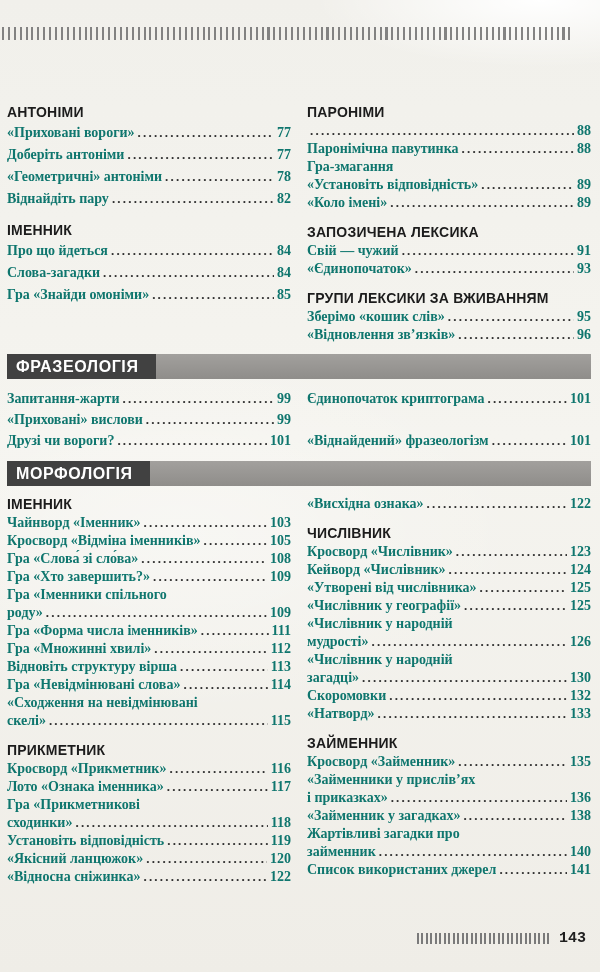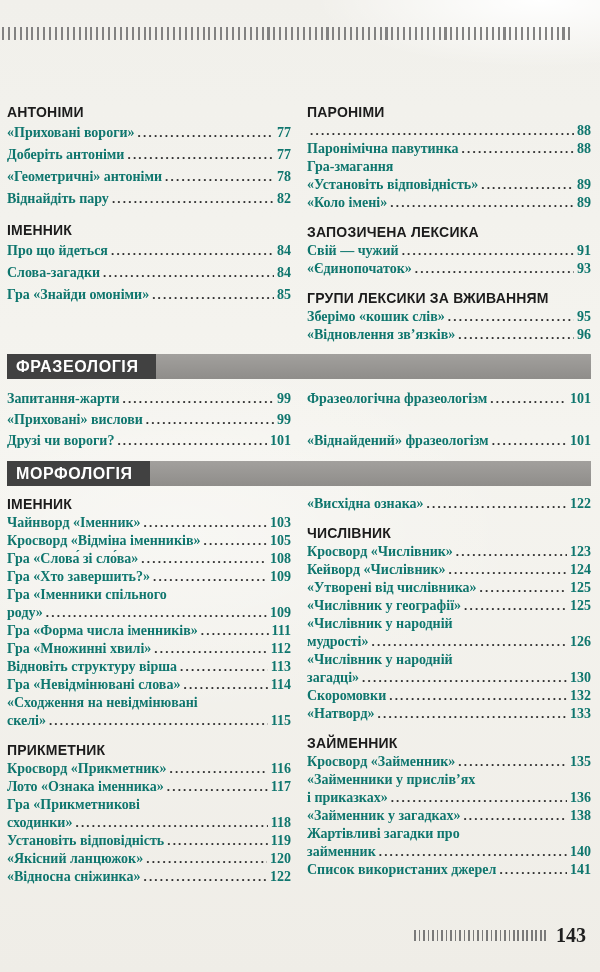--- a/index.html
+++ b/index.html
@@ -44,21 +44,21 @@
     background:linear-gradient(180deg,#a2a09d,#8f8d8a);}
   .banner-label{
     position:absolute;left:0;top:0;bottom:0;background:#414141;color:#ffffff;
     font-family:"Liberation Sans",sans-serif;font-weight:700;font-size:16px;line-height:25px;
     padding:0 17px 0 9px;letter-spacing:.6px;
   }
   .banner + .cols{margin-top:0}
   .footer{position:absolute;bottom:25px;right:14px;display:flex;align-items:center;gap:9px}
   .footer-ticks{width:133px;height:11px;
     background:repeating-linear-gradient(90deg,#7a7a7a 0 1.8px,transparent 1.8px 4.5px)}
-  .footer-num{font-family:Liberation Serif, serif;font-weight:700;font-size:20px;color:#1f1f1f}
+  .footer-num{font-family:Liberation Mono, monospace;font-weight:700;font-size:15px;color:#1f1f1f}
 </style>
 </head>
 <body>
 
 <div class="paper"></div>
 <div class="tick-strip-top"></div>
 
 <div class="content">
 
   <div class="cols">
@@ -177,21 +177,21 @@
           <span class="pg">99</span>
         </div>
       <div class="entry">
           <span class="lbl">Друзі чи вороги?</span>
           <span class="dots"></span>
           <span class="pg">101</span>
         </div>
     </div>
     <div class="col">
       <div class="entry">
-          <span class="lbl">Фразеологічна фразеологізм</span>
+          <span class="lbl">Єдинопочаток криптограма</span>
           <span class="dots"></span>
           <span class="pg">101</span>
         </div>
       <div class="entry gap-above">
           <span class="lbl">«Віднайдений» фразеологізм</span>
           <span class="dots"></span>
           <span class="pg">101</span>
         </div>
     </div>
   </div>

